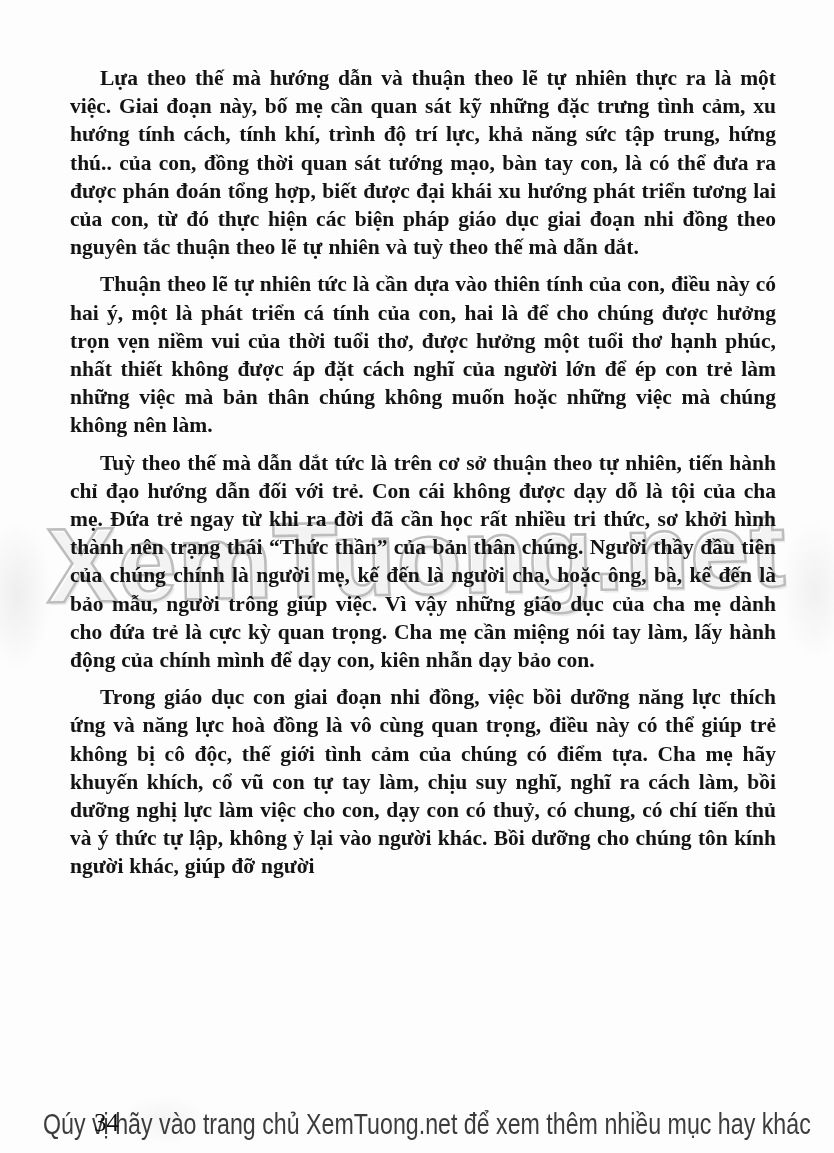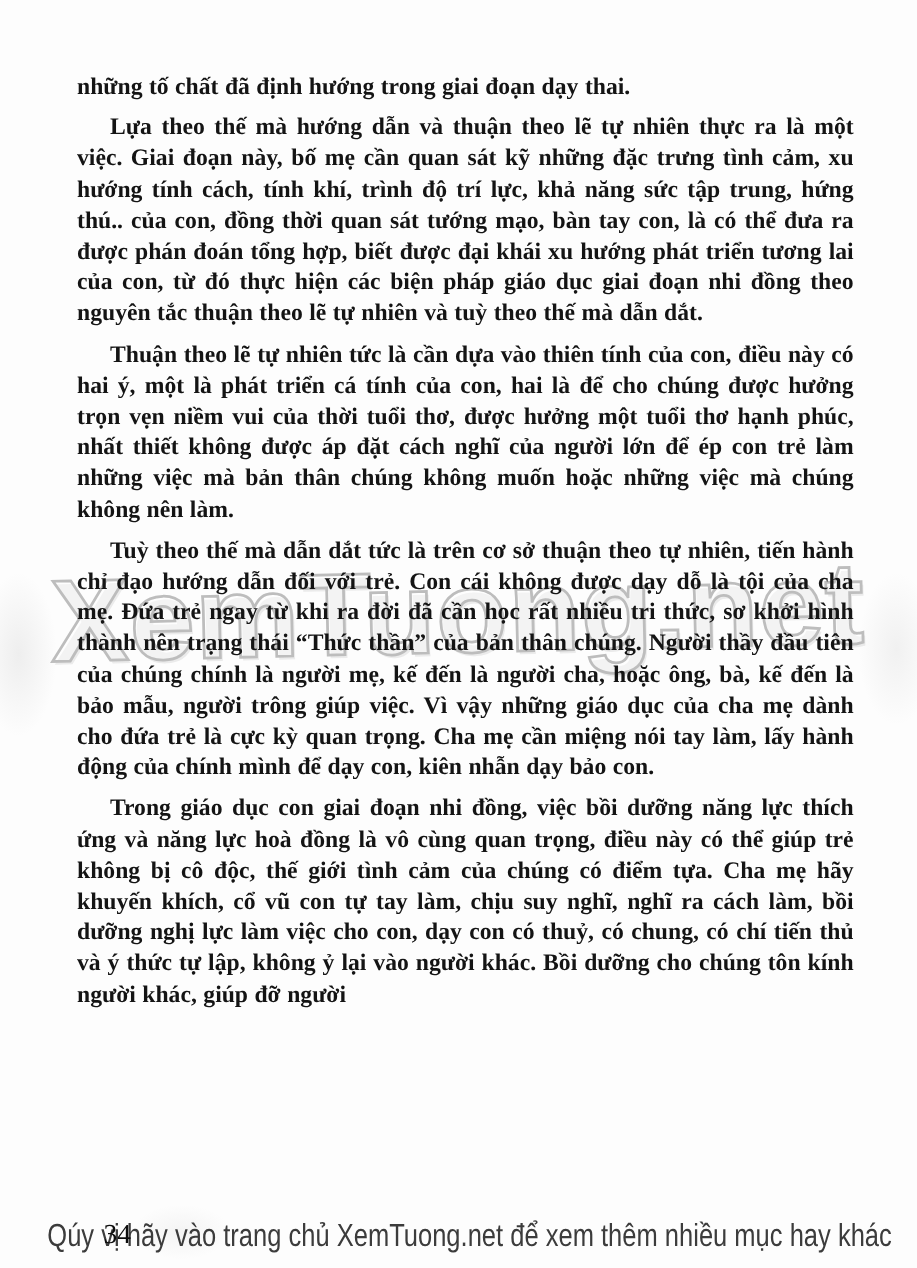--- a/index.html
+++ b/index.html
@@ -85,21 +85,20 @@
 
 <div class="page">
 
   <div class="smudge smudge-1"></div>
   <div class="smudge smudge-2"></div>
   <div class="smudge smudge-3"></div>
 
   <div class="watermark">XemTuong.net</div>
 
   <main class="body-text">
-    <p class="continued">những tố chất đã định hướng trong giai đoạn dạy thai.</p>
     <p>Lựa theo thế mà hướng dẫn và thuận theo lẽ tự nhiên thực ra là một việc. Giai đoạn này, bố mẹ cần quan sát kỹ những đặc trưng tình cảm, xu hướng tính cách, tính khí, trình độ trí lực, khả năng sức tập trung, hứng thú.. của con, đồng thời quan sát tướng mạo, bàn tay con, là có thể đưa ra được phán đoán tổng hợp, biết được đại khái xu hướng phát triển tương lai của con, từ đó thực hiện các biện pháp giáo dục giai đoạn nhi đồng theo nguyên tắc thuận theo lẽ tự nhiên và tuỳ theo thế mà dẫn dắt.</p>
     <p>Thuận theo lẽ tự nhiên tức là cần dựa vào thiên tính của con, điều này có hai ý, một là phát triển cá tính của con, hai là để cho chúng được hưởng trọn vẹn niềm vui của thời tuổi thơ, được hưởng một tuổi thơ hạnh phúc, nhất thiết không được áp đặt cách nghĩ của người lớn để ép con trẻ làm những việc mà bản thân chúng không muốn hoặc những việc mà chúng không nên làm.</p>
     <p>Tuỳ theo thế mà dẫn dắt tức là trên cơ sở thuận theo tự nhiên, tiến hành chỉ đạo hướng dẫn đối với trẻ. Con cái không được dạy dỗ là tội của cha mẹ. Đứa trẻ ngay từ khi ra đời đã cần học rất nhiều tri thức, sơ khởi hình thành nên trạng thái “Thức thần” của bản thân chúng. Người thầy đầu tiên của chúng chính là người mẹ, kế đến là người cha, hoặc ông, bà, kế đến là bảo mẫu, người trông giúp việc. Vì vậy những giáo dục của cha mẹ dành cho đứa trẻ là cực kỳ quan trọng. Cha mẹ cần miệng nói tay làm, lấy hành động của chính mình để dạy con, kiên nhẫn dạy bảo con.</p>
     <p>Trong giáo dục con giai đoạn nhi đồng, việc bồi dưỡng năng lực thích ứng và năng lực hoà đồng là vô cùng quan trọng, điều này có thể giúp trẻ không bị cô độc, thế giới tình cảm của chúng có điểm tựa. Cha mẹ hãy khuyến khích, cổ vũ con tự tay làm, chịu suy nghĩ, nghĩ ra cách làm, bồi dưỡng nghị lực làm việc cho con, dạy con có thuỷ, có chung, có chí tiến thủ và ý thức tự lập, không ỷ lại vào người khác. Bồi dưỡng cho chúng tôn kính người khác, giúp đỡ người</p>
   </main>
 
   <div class="page-number">34</div>
 
   <div class="footer">Qúy vị hãy vào trang chủ XemTuong.net để xem thêm nhiều mục hay khác</div>
 

